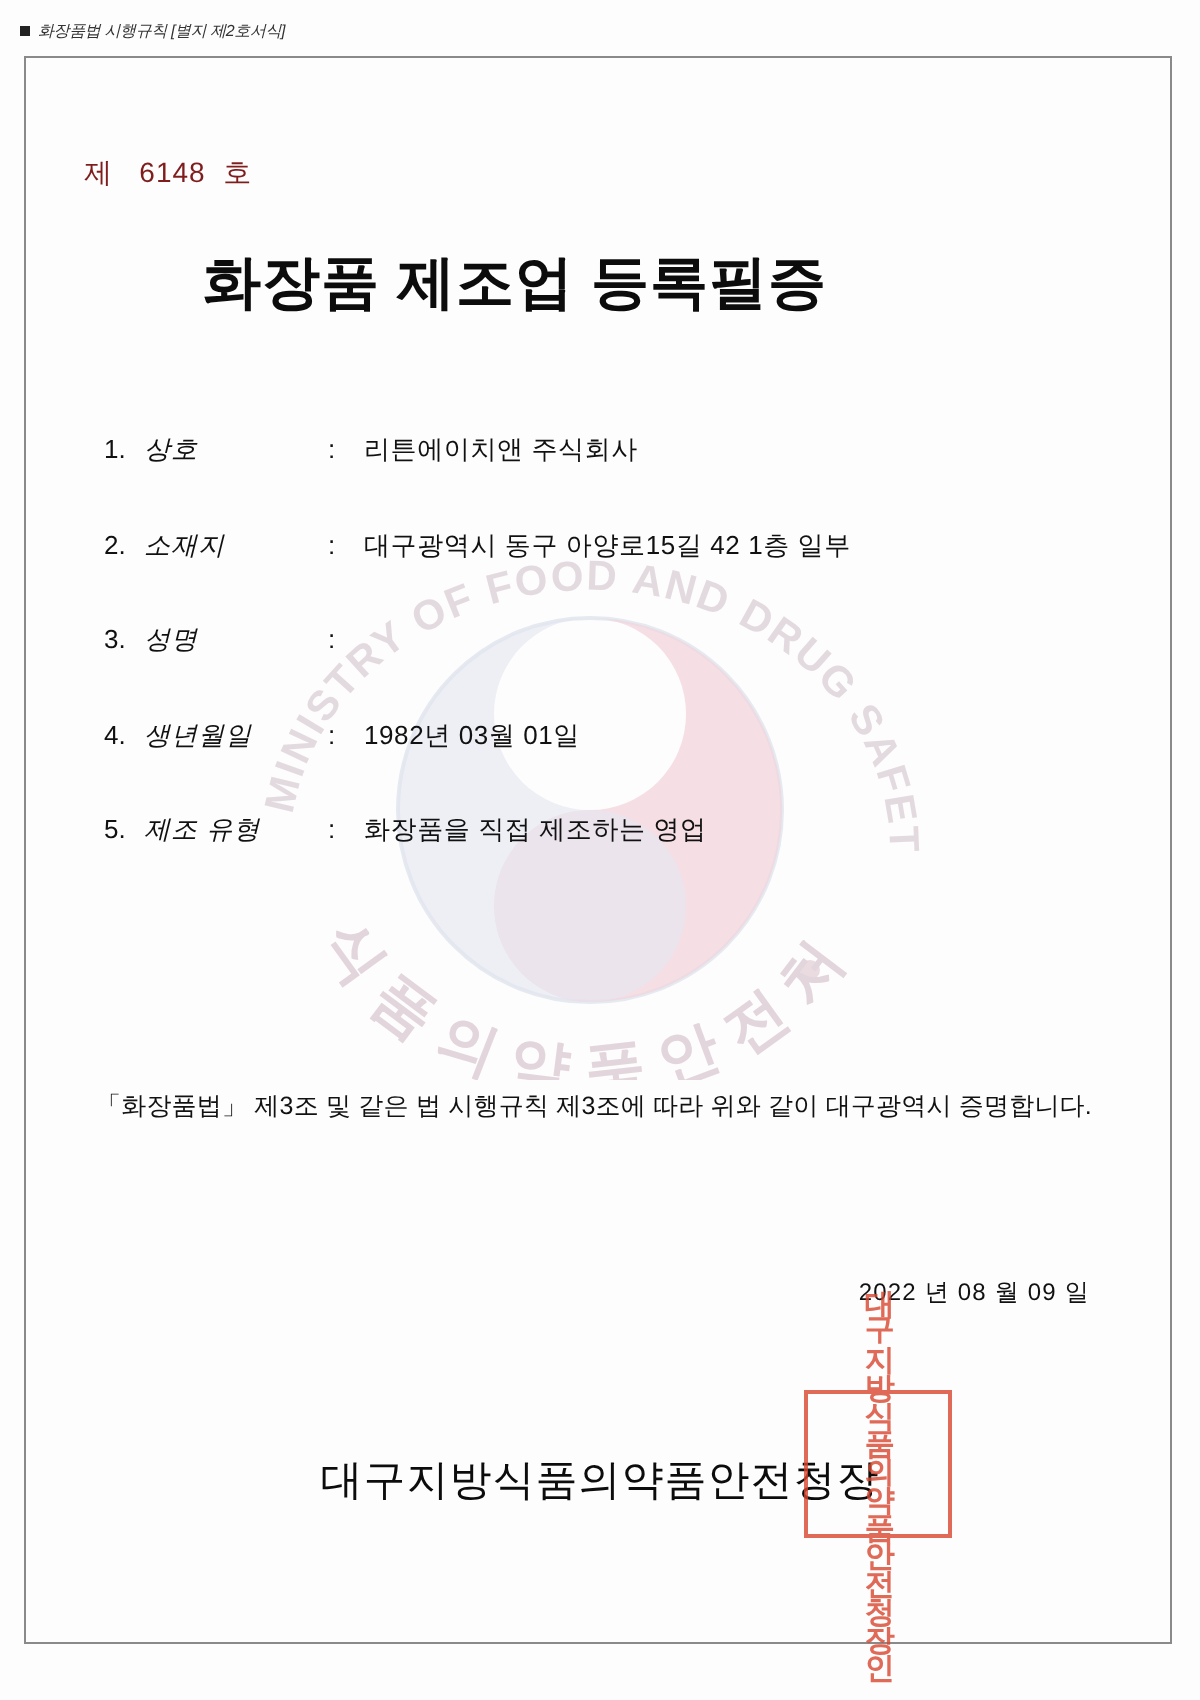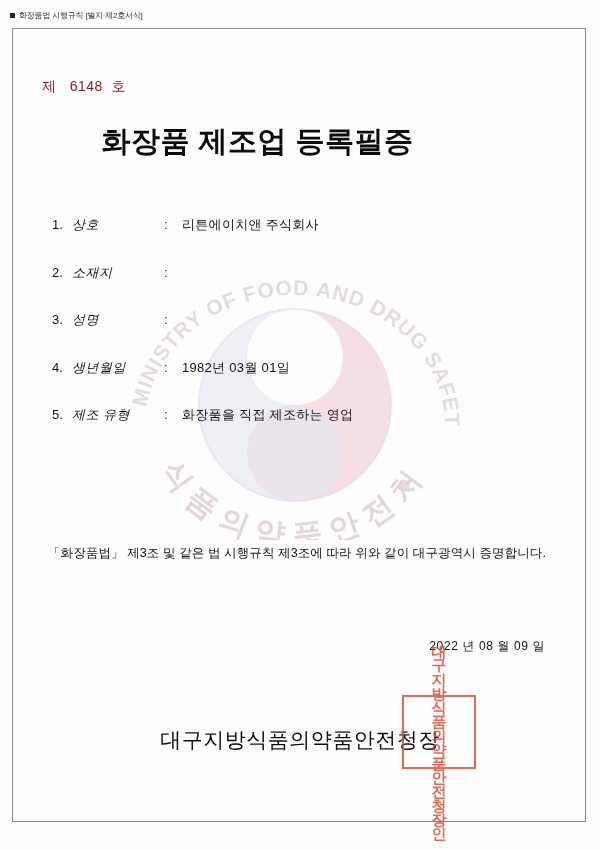--- a/index.html
+++ b/index.html
@@ -26,20 +26,21 @@
 
   
   .form-header {
     position: absolute;
     left: 10px;
     top: 10px;
     font-size: 8px;
     color: #333;
     letter-spacing: -0.2px;
     white-space: nowrap;
+    font-style: italic;
   }
   .form-header .sq {
     display: inline-block;
     width: 5px;
     height: 5px;
     background: #222;
     margin-right: 4px;
     vertical-align: middle;
   }
   .form-header .txt { vertical-align: middle; }
@@ -233,20 +234,21 @@
       <span class="field-no">1.</span>
       <span class="field-label">상호</span>
       <span class="field-colon">:</span>
       <span class="field-value">리튼에이치앤 주식회사</span>
     </div>
 
     <div class="field-row">
       <span class="field-no">2.</span>
       <span class="field-label">소재지</span>
       <span class="field-colon">:</span>
+      <span class="field-value">대구광역시 동구 아양로15길 42 1층 일부</span>
     </div>
 
     <div class="field-row">
       <span class="field-no">3.</span>
       <span class="field-label">성명</span>
       <span class="field-colon">:</span>
     </div>
 
     <div class="field-row">
       <span class="field-no">4.</span>

